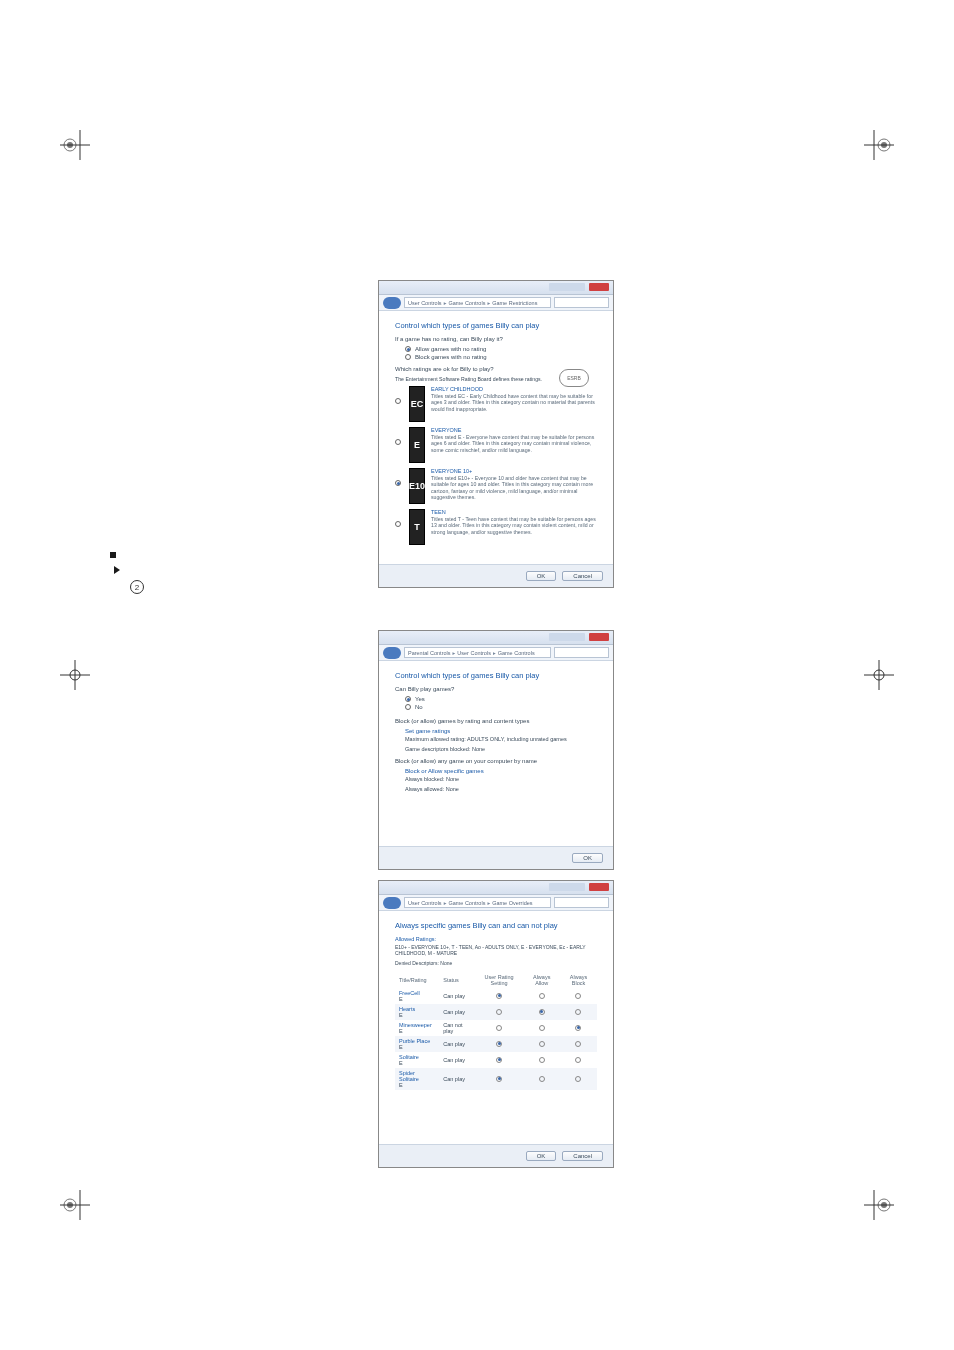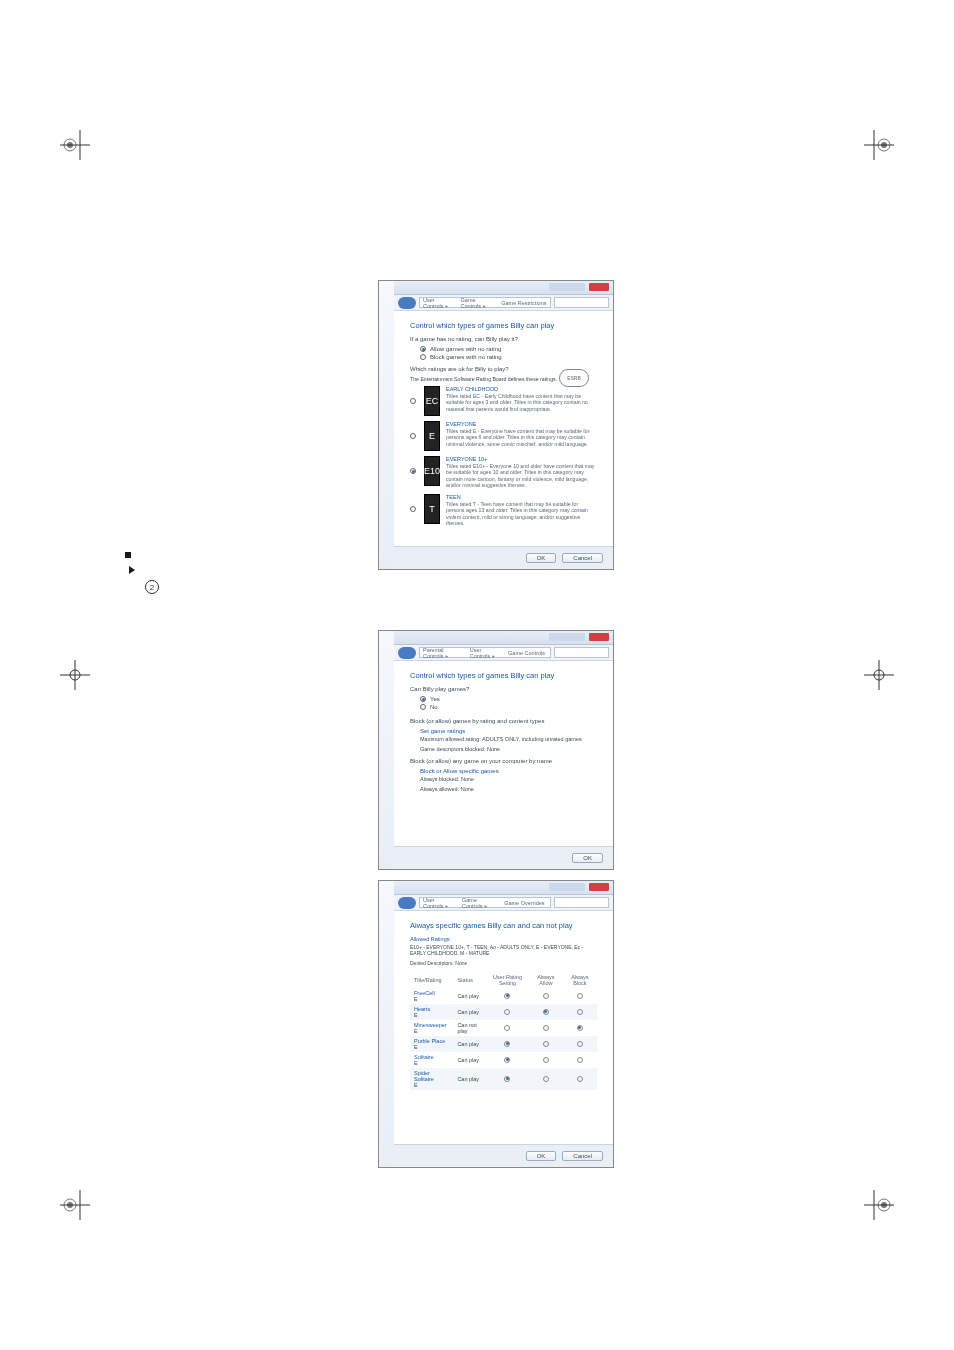--- a/index.html
+++ b/index.html
@@ -39,21 +39,21 @@
   .indent { margin-left: 10px; }
   
   .radio-row { display: flex; align-items: center; gap: 4px; font-size: 6px; color: #3a4a5a; margin-bottom: 2px; }
   .radio { width: 6px; height: 6px; border: 1px solid #666; border-radius: 50%; display: inline-block; position: relative; }
   .radio.checked::after { content: ""; position: absolute; width: 3px; height: 3px; background: #3a66a8; border-radius: 50%; top: 0.5px; left: 0.5px; }
   
   .esrb-logo { position: absolute; right: 24px; top: 58px; width: 30px; height: 18px; border: 1px solid #888; border-radius: 10px; display: flex; align-items: center; justify-content: center; font-size: 5px; color: #666; }
   
   .rating-row { display: flex; gap: 6px; margin-bottom: 5px; }
   .rating-radio-col { width: 8px; padding-top: 4px; }
-  .rating-icon { width: 16px; height: 30px; background: #222; color: #fff; display: flex; align-items: center; justify-content: center; font-size: 9px; font-weight: normal; border: 1px solid #000; }
+  .rating-icon { width: 16px; height: 36px; background: #222; color: #fff; display: flex; align-items: center; justify-content: center; font-size: 9px; font-weight: bold; border: 1px solid #000; }
   .rating-text { flex: 1; font-size: 5.2px; color: #5a6a7a; line-height: 1.25; }
   .rating-text .rating-title { color: #1a5aa8; font-size: 5.5px; }
   
   .button-row { background: #eaeff6; border-top: 1px solid #cbd5e2; padding: 6px 10px; display: flex; justify-content: flex-end; gap: 6px; }
   .btn { font-size: 6px; background: linear-gradient(#fdfdfd, #e6ecf4); border: 1px solid #9aaac0; border-radius: 2px; padding: 1px 10px; color: #3a4a5a; }
   
   
   .games-table { width: 100%; font-size: 5.5px; color: #3a4a5a; border-collapse: collapse; margin-top: 6px; }
   .games-table th { text-align: left; color: #5a6a7a; font-weight: normal; padding: 2px 4px; }
   .games-table td { padding: 2px 4px; }
@@ -61,21 +61,21 @@
   .games-table .game-name { color: #1a5aa8; }
   .cir { width: 6px; height: 6px; border: 1px solid #888; border-radius: 50%; display: inline-block; }
   .cir.sel::after { content: ""; display: block; width: 3px; height: 3px; background: #3a66a8; border-radius: 50%; margin: 0.5px; }
   
   .bullet-block { margin: 24px 0 24px 30px; }
   .bullet-item { display: flex; align-items: flex-start; gap: 6px; font-size: 8px; color: #333; margin-bottom: 6px; }
   .sq { width: 6px; height: 6px; background: #1a1a1a; margin-top: 2px; }
   .sub-arrow { width: 0; height: 0; border-top: 4px solid transparent; border-bottom: 4px solid transparent; border-left: 6px solid #1a1a1a; margin-left: 4px; margin-top: 2px; }
   .circle-num { width: 14px; height: 14px; border: 1.5px solid #333; border-radius: 50%; display: flex; align-items: center; justify-content: center; font-size: 8px; margin-left: 20px; }
   
-  .positioned-window { position: absolute; padding-left: 15px; }
+  .positioned-window { position: absolute; }
 </style>
 </head>
 <body>
 
 <div class="crop-mark crop-tl">
   <svg width="30" height="30">
       <circle cx="10" cy="15" r="6" fill="none" stroke="#777" stroke-width="1"></circle>
       <circle cx="10" cy="15" r="3" fill="#777"></circle>
       <line x1="20" y1="0" x2="20" y2="30" stroke="#333"></line>
       <line x1="0" y1="15" x2="30" y2="15" stroke="#333"></line>

